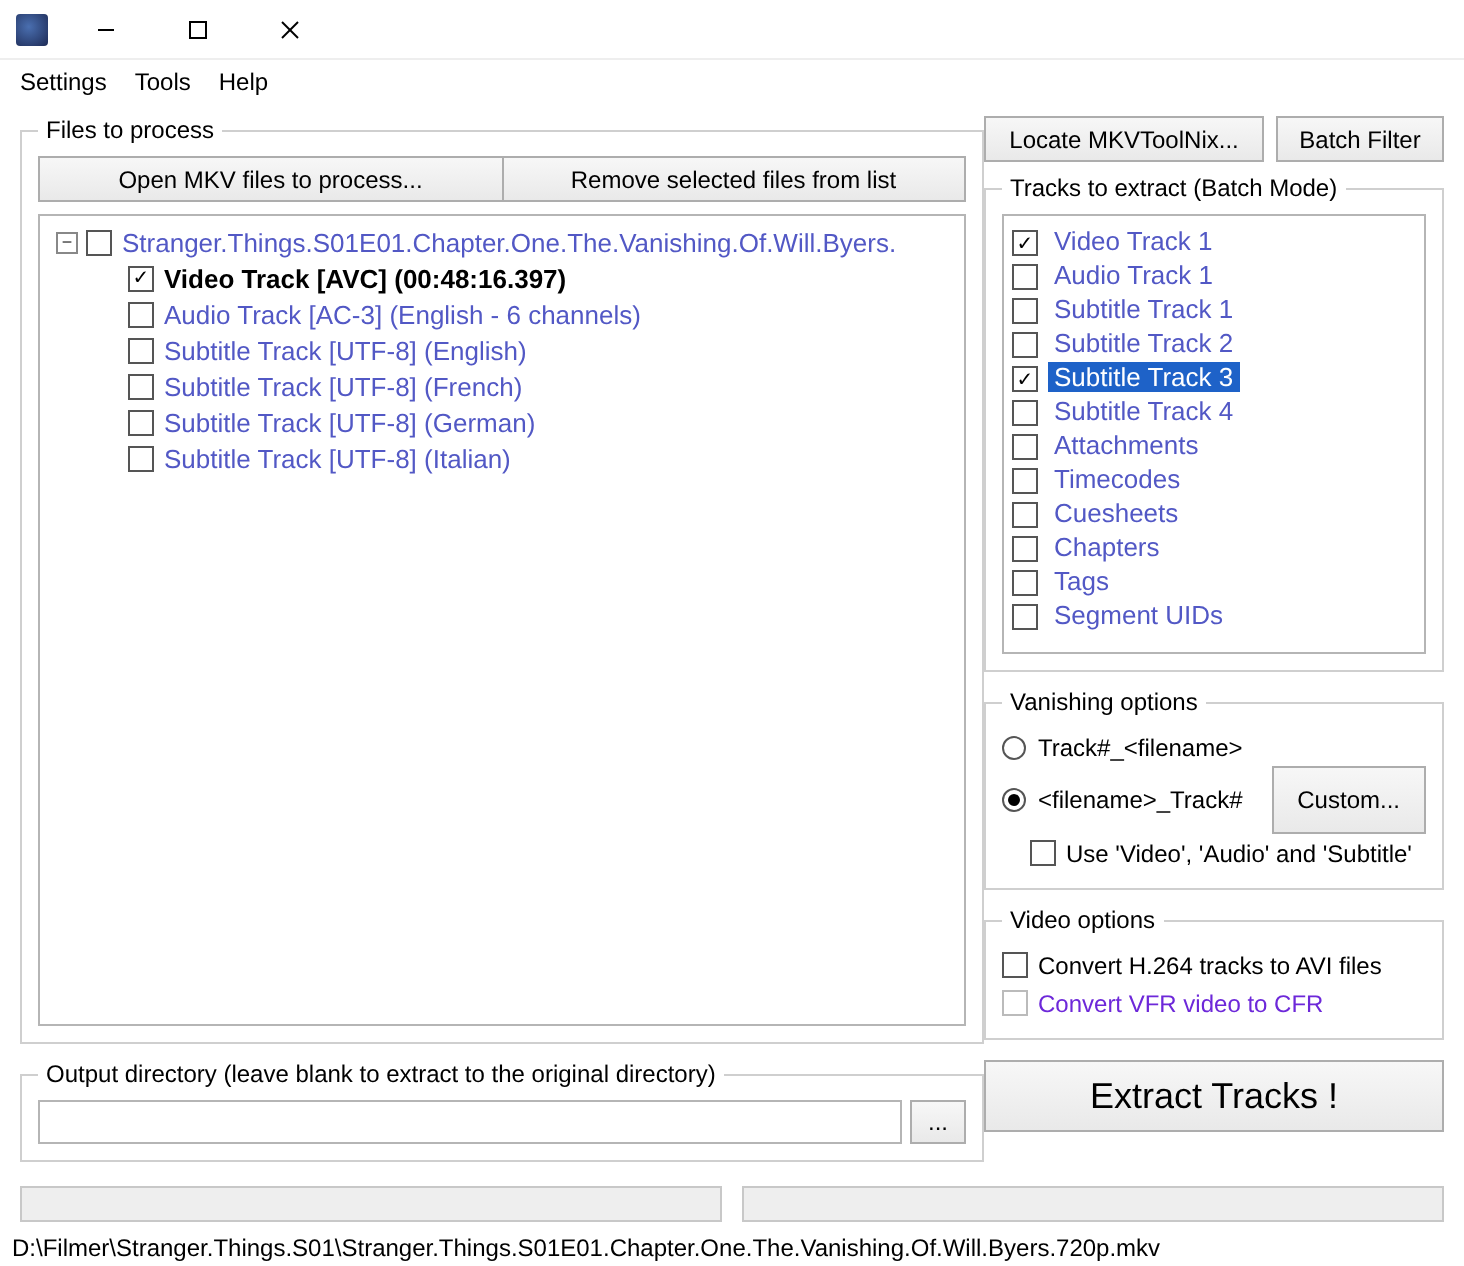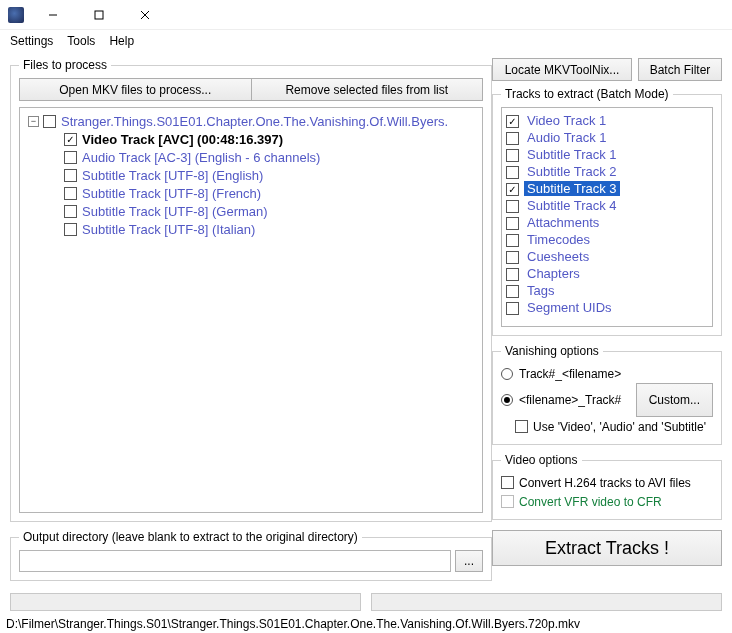--- a/index.html
+++ b/index.html
@@ -128,21 +128,21 @@
   .opt-row { display:flex; align-items:center; height:19px; }
   fieldset.filename-opts .opts-grid {
     display:flex; flex-direction:column; gap:0;
   }
   .custom-wrap { display:flex; align-items:center; gap:10px; }
   .small-btn {
     border:1px solid #adadad; background:linear-gradient(#f7f7f7,#e9e9e9);
     height:21px; padding:16px 12px; font-size:12px;
     display:flex; align-items:center;
   }
-  .disabled { color:#15803d; }
+  .disabled { color:#6d28d9; }
   .outdir-row { display:flex; gap:4px; }
   .outdir-row input {
     flex:1; height:22px; border:1px solid #b5b5b5; padding:0 4px; font:inherit;
   }
   .browse { width:28px; height:22px; border:1px solid #adadad; background:linear-gradient(#f7f7f7,#e9e9e9); display:flex;align-items:center;justify-content:center; }
   .extract-btn {
     border:1px solid #adadad; background:linear-gradient(#f7f7f7,#e9e9e9);
     height:36px; width:100%;
     display:flex; align-items:center; justify-content:center;
     font-size:18px;

